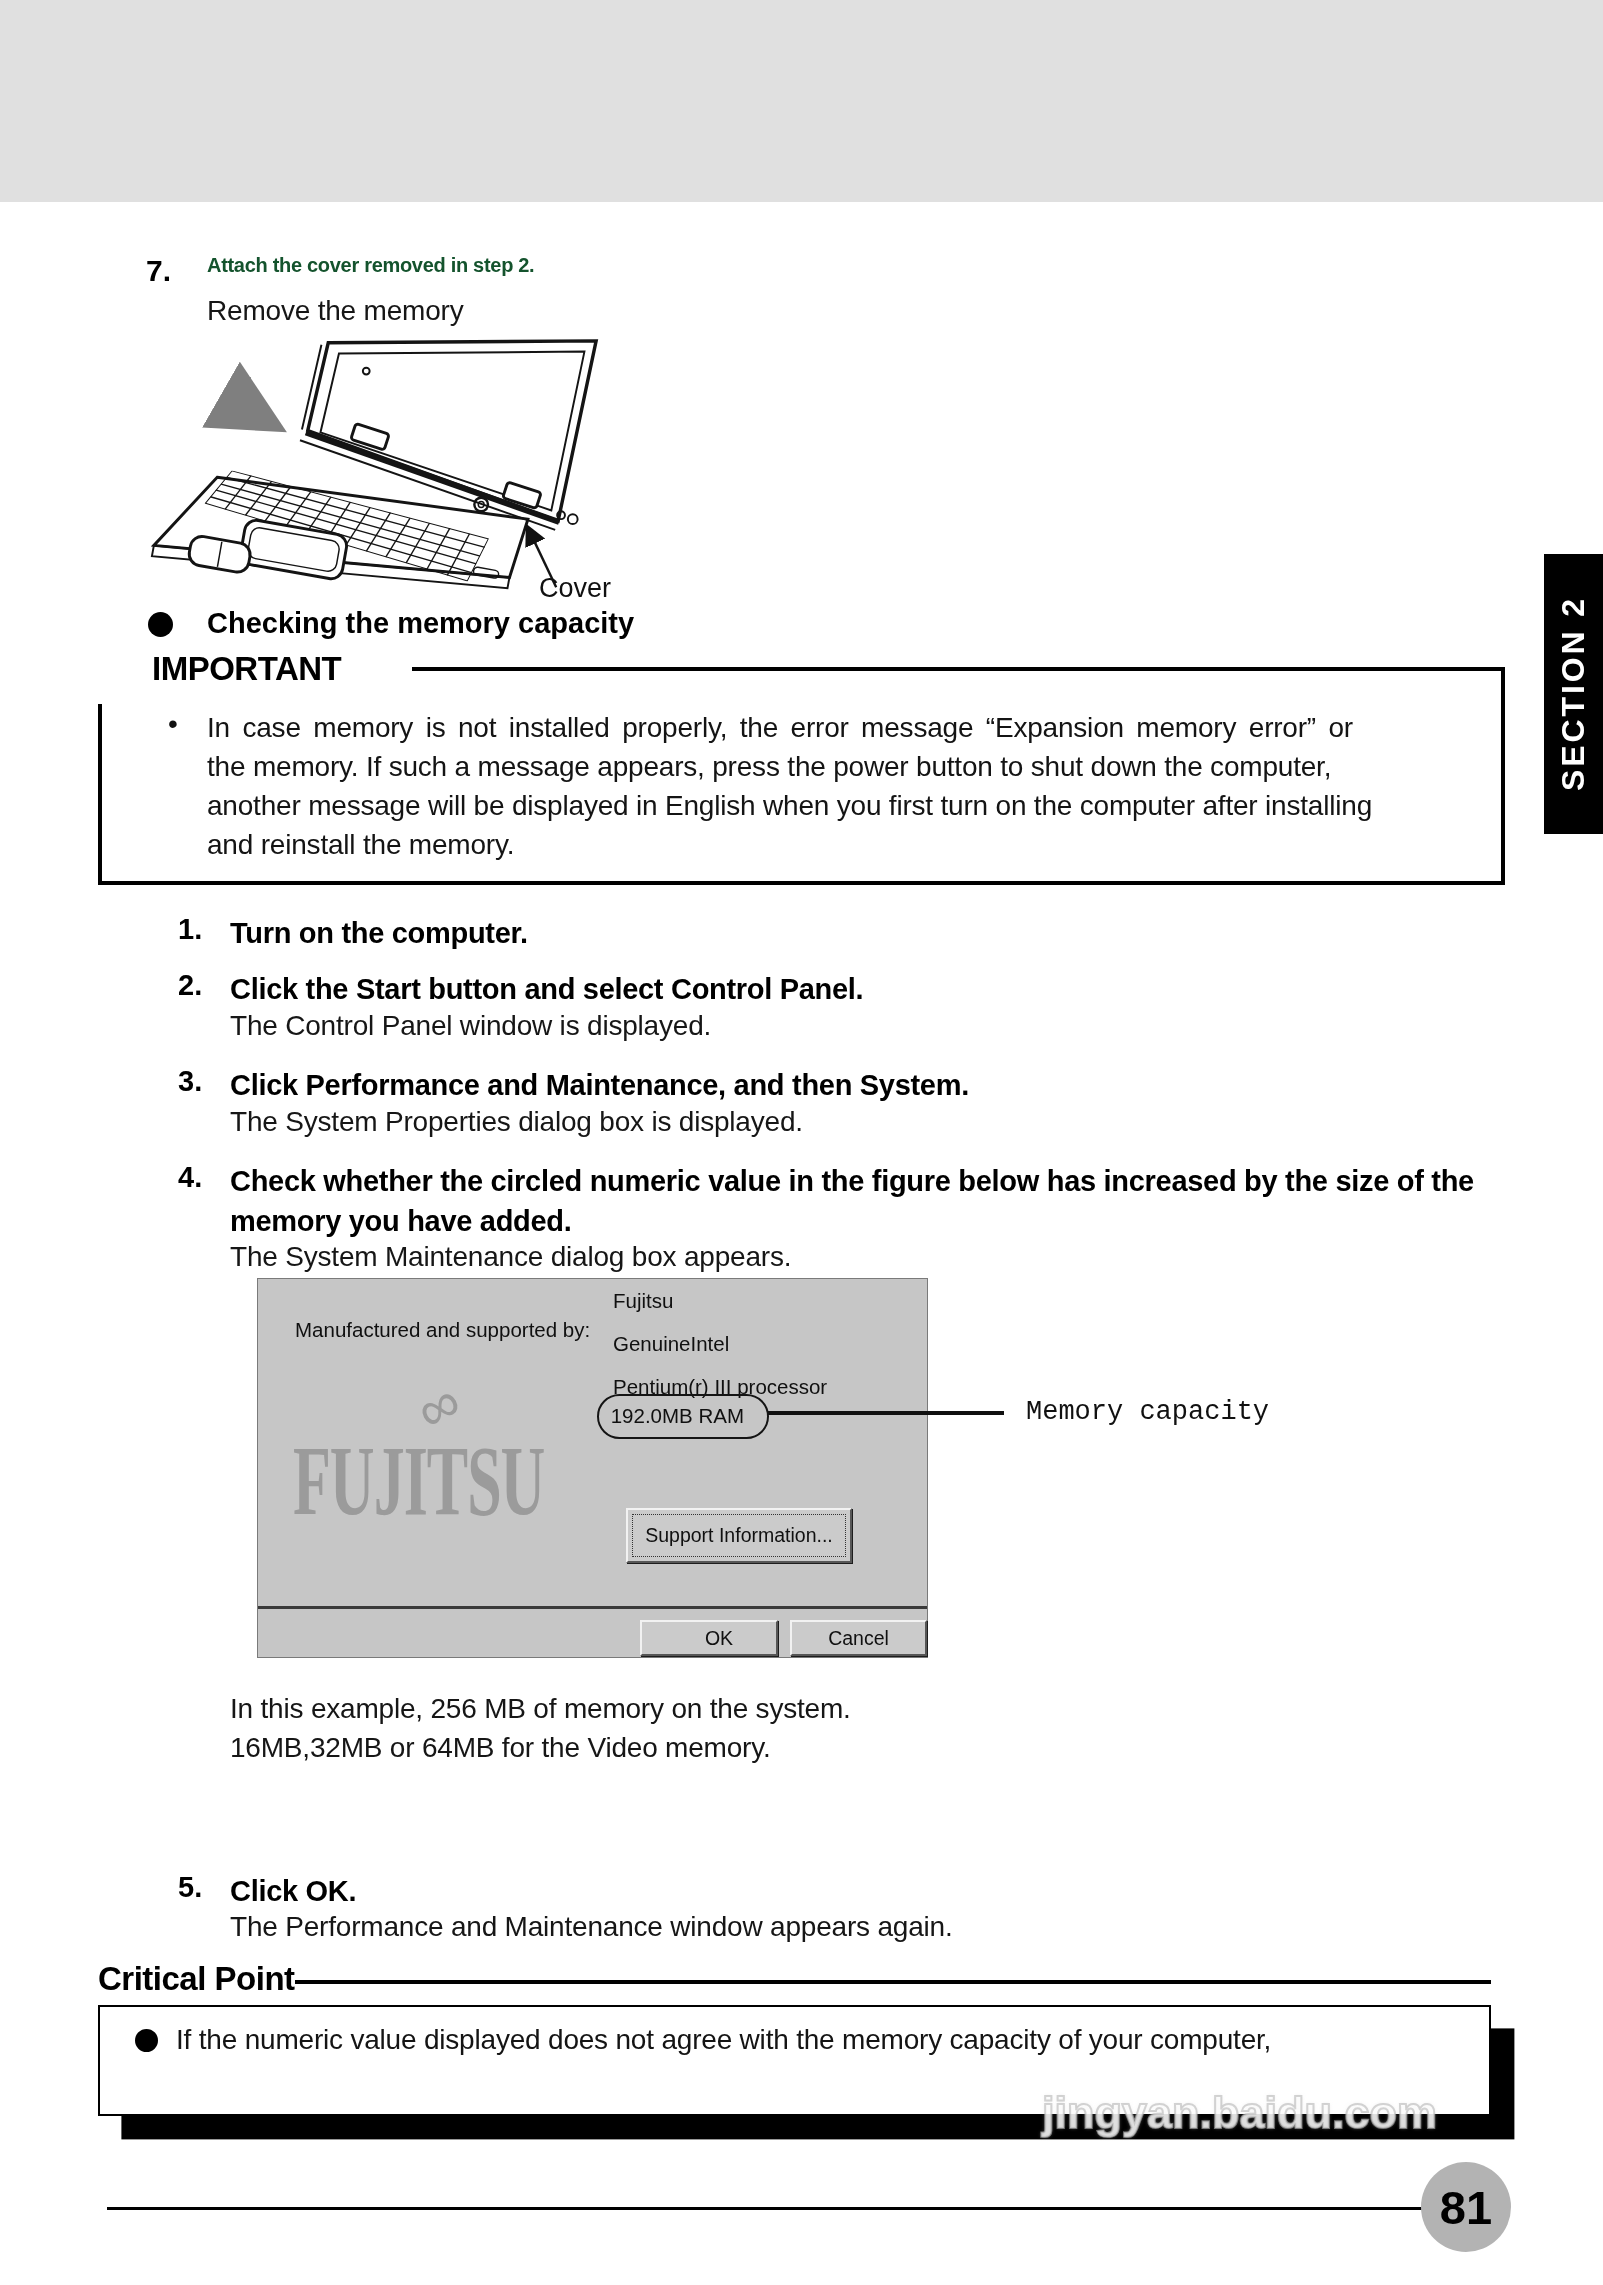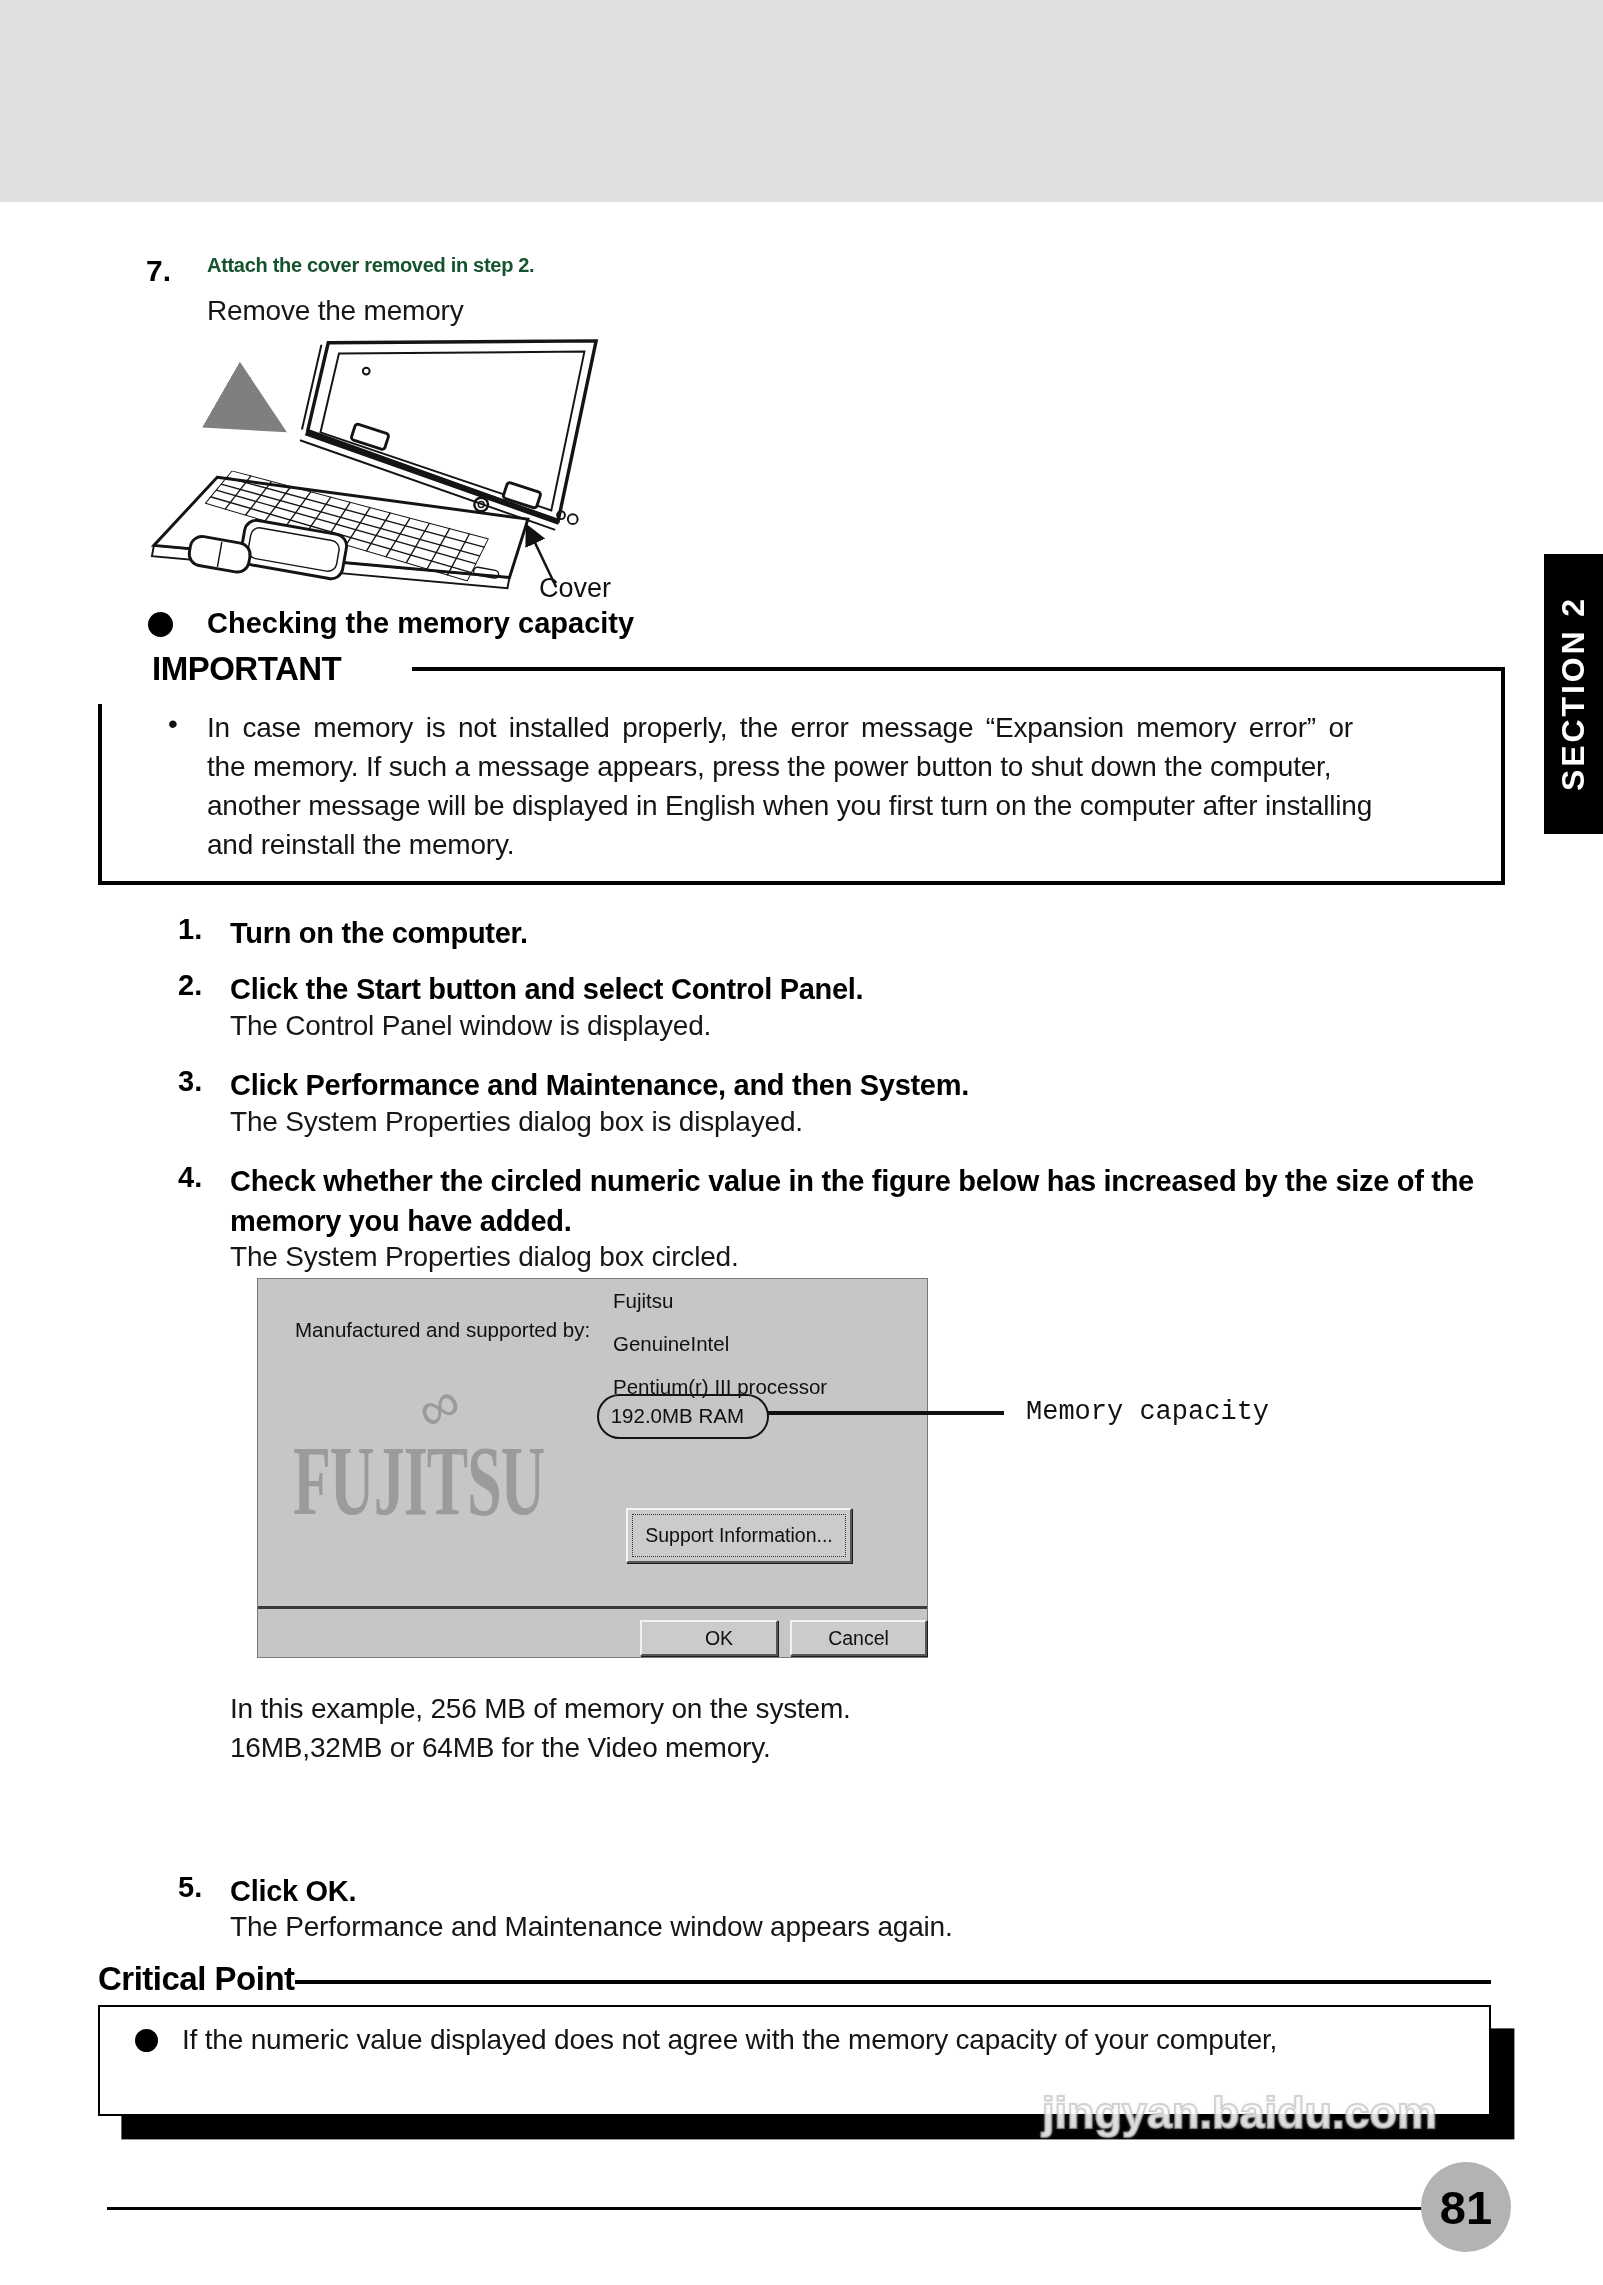--- a/index.html
+++ b/index.html
@@ -216,21 +216,21 @@
 <div class="abs step-num" style="left:178px; top:969px;">2.</div>
 <div class="abs step-title" style="left:230px; top:969px;">Click the Start button and select Control Panel.</div>
 <div class="abs step-detail" style="left:230px; top:1010px;">The Control Panel window is displayed.</div>
 
 <div class="abs step-num" style="left:178px; top:1065px;">3.</div>
 <div class="abs step-title" style="left:230px; top:1065px;">Click Performance and Maintenance, and then System.</div>
 <div class="abs step-detail" style="left:230px; top:1106px;">The System Properties dialog box is displayed.</div>
 
 <div class="abs step-num" style="left:178px; top:1161px;">4.</div>
 <div class="abs step-title" style="left:230px; top:1161px; width:1287px;">Check whether the circled numeric value in the figure below has increased by the size of the memory you have added.</div>
-<div class="abs step-detail" style="left:230px; top:1241px;">The System Properties dialog box circled.</div>
+<div class="abs step-detail" style="left:230px; top:1241px;">The System Maintenance dialog box appears.</div>
 
 <div class="abs dialog">
   <div class="abs dlg-small" style="left:37px; top:39px;">Manufactured and supported by:</div>
 
   <div class="abs dlg-info" style="left:355px; top:0px;">
     <div>Fujitsu</div>
     <div>GenuineIntel</div>
     <div>Pentium(r) III processor</div>
   </div>
 
@@ -266,21 +266,21 @@
 </div>
 
 <div class="abs step-num" style="left:178px; top:1871px;">5.</div>
 <div class="abs step-title" style="left:230px; top:1871px;">Click OK.</div>
 <div class="abs step-detail" style="left:230px; top:1911px;">The Performance and Maintenance window appears again.</div>
 
 <div class="abs box-head" style="left:98px; top:1960px;">Critical Point</div>
 <div class="abs rule" style="left:295px; top:1980px; width:1196px; height:3.9px;"></div>
 <div class="abs crit-box">
   <div class="crit-disc abs" style="left:35px; top:21.5px;"></div>
-  <div class="abs" style="left:82px; top:11.7px; width:1278px;">
+  <div class="abs" style="left:76px; top:11.7px; width:1278px;">
     <div class="crit-line">If the numeric value displayed does not agree with the memory capacity of your computer,</div>
   </div>
 </div>
 
 <div class="abs footer-line"></div>
 <div class="abs page-circle">
   <span class="page-num">81</span>
 </div>
 
 <div class="abs section-tab">

